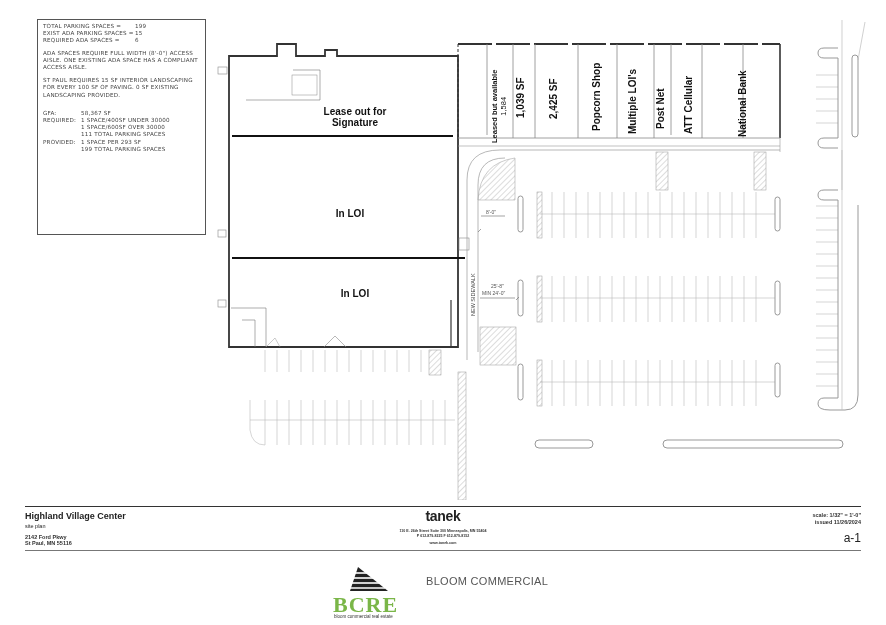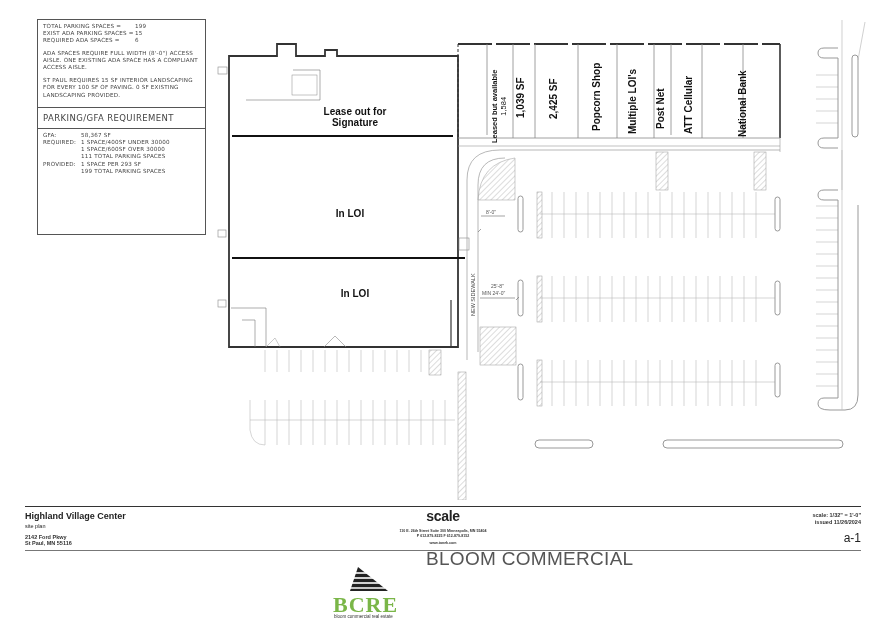--- a/index.html
+++ b/index.html
@@ -20,21 +20,21 @@
   .vlbl{position:absolute;font-weight:bold;color:#111;white-space:nowrap;transform:rotate(-90deg);transform-origin:left top;}
   
   .tb-line{position:absolute;height:1px;background:#333;}
   .proj-title{left:25px;top:511px;font-weight:bold;font-size:9px;}
   .proj-sub{left:25px;top:523px;font-size:5.5px;}
   .proj-addr{left:25px;top:534px;font-size:5.5px;line-height:6px;font-weight:bold;color:#333;}
   .firm-logo{left:0;top:508px;width:886px;text-align:center;font-size:14px;font-weight:bold;color:#222;letter-spacing:-.3px;}
   .firm-line{left:0;width:886px;text-align:center;font-size:3.6px;color:#333;font-weight:bold;}
   .scale{right:25px;top:512px;font-size:5.5px;text-align:right;line-height:7px;font-weight:bold;color:#333;}
   .sheet{right:25px;top:531px;font-size:12px;color:#222;}
-  .bcre-text{left:426px;top:550px;font-size:19px;color:#555;line-height:18px;letter-spacing:.3px;}
+  .bcre-text{left:426px;top:572px;font-size:11px;color:#555;line-height:18px;letter-spacing:.3px;}
   .bcre-mark{left:333px;top:592px;font-family:Liberation Serif, serif;font-weight:bold;font-size:22px;color:#7ab648;letter-spacing:1px;}
   .bcre-small{left:334px;top:614px;font-size:4.5px;color:#333;}
 </style>
 </head>
 <body>
 
 <div class="abs legend">
   <div class="lg-body">
     <div class="kv">
         <span class="k">TOTAL PARKING SPACES =</span>
@@ -45,21 +45,20 @@
         <span>15</span>
       </div>
     <div class="kv">
         <span class="k">REQUIRED ADA SPACES =</span>
         <span>6</span>
       </div>
     <div class="lg-gap"></div>
     <div>ADA SPACES REQUIRE FULL WIDTH (8'-0") ACCESS AISLE. ONE EXISTING ADA SPACE HAS A COMPLIANT ACCESS AISLE.</div>
   </div>
   <div class="lg-body" style="padding-bottom:8px;">ST PAUL REQUIRES 15 SF INTERIOR LANDSCAPING FOR EVERY 100 SF OF PAVING. 0 SF EXISTING LANDSCAPING PROVIDED.</div>
-  <div class="lg-head top">PARKING/GFA REQUIREMENT</div>
   <div class="lg-body">
     <div class="kv">
         <span class="k2">GFA:</span>
         <span>58,367 SF</span>
       </div>
     <div class="kv">
         <span class="k2">REQUIRED:</span>
         <span>1 SPACE/400SF UNDER 30000</span>
       </div>
     <div class="kv">
@@ -284,21 +283,21 @@
 <div class="vlbl" style="left:470px;top:316px;font-size:5.5px;font-weight:normal;color:#444;">NEW SIDEWALK</div>
 
 <div class="tb-line" style="left:25px;top:506px;width:836px;"></div>
 <div class="tb-line" style="left:25px;top:550px;width:836px;background:#777;"></div>
 <div class="abs proj-title">Highland Village Center</div>
 <div class="abs proj-sub">site plan</div>
 <div class="abs proj-addr">
   <div>2142 Ford Pkwy</div>
   <div>St Paul, MN 55116</div>
 </div>
-<div class="abs firm-logo">scale</div>
+<div class="abs firm-logo">tanek</div>
 <div class="abs firm-line" style="top:529px;">110 E. 26th Street Suite 300 Minneapolis, MN 55404</div>
 <div class="abs firm-line" style="top:534px;">P 612-879-8225  F 612-879-8152</div>
 <div class="abs firm-line" style="top:541px;">www.tanek.com</div>
 <div class="abs scale">
   <div>scale: 1/32" = 1'-0"</div>
   <div>issued 11/26/2024</div>
 </div>
 <div class="abs sheet">a-1</div>
 
 <svg class="abs" style="left:350px;top:565px;" width="40" height="28" viewBox="0 0 40 28">

